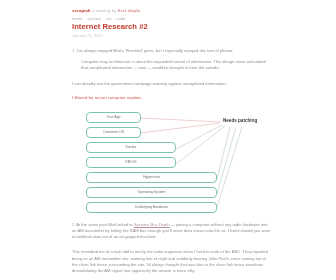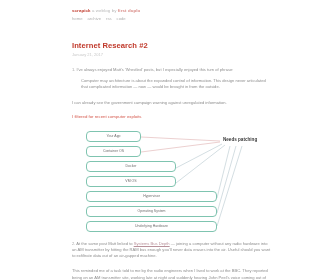--- a/index.html
+++ b/index.html
@@ -40,21 +40,21 @@
     margin-top:2px;
     font-size:4.2px;
     line-height:6px;
     color:#b0b0b0;
     white-space:nowrap;
   }
   .nav span{margin-right:5px;display:inline-block;}
 
   
   .post-title{
-    margin-top:19px;
+    margin-top:0;
     font-size:7.6px;
     line-height:9px;
     font-weight:bold;
     color:#c0392b;
     letter-spacing:.05px;
   }
   .post-date{
     margin-top:2px;
     font-size:4px;
     line-height:6px;

